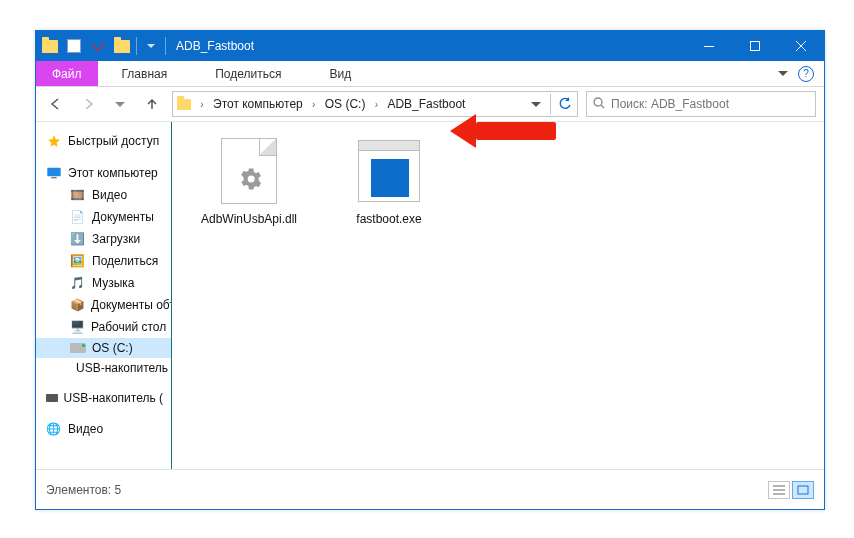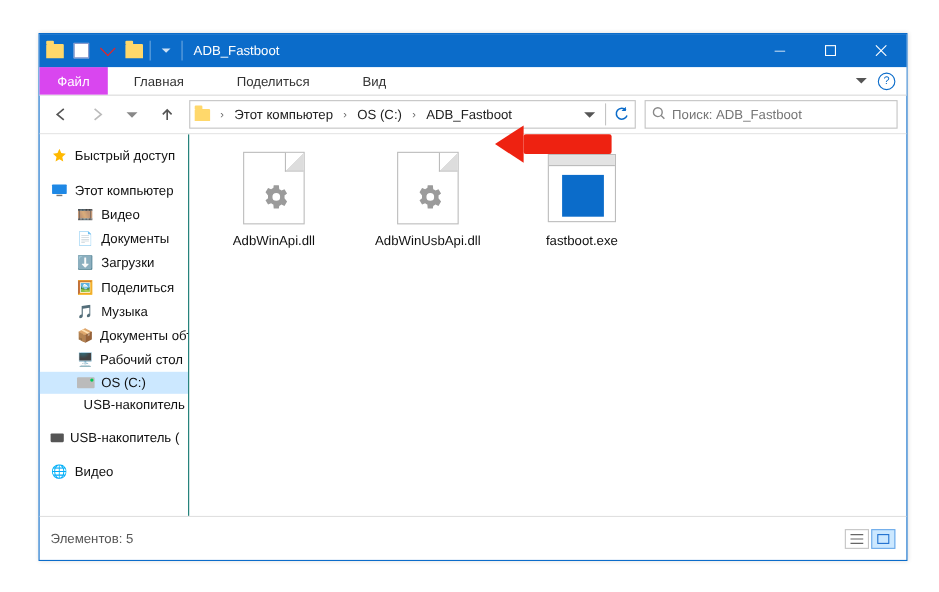--- a/index.html
+++ b/index.html
@@ -261,30 +261,20 @@
 
     <div class="content" id="file-content">
         <div class="file">
           <div class="thumb">
             <div class="dll-thumb">
               <div class="gear"><svg width="28" height="28" viewBox="0 0 24 24" fill="#9b9b9b">
                   <path d="M19.4 13a7.5 7.5 0 000-2l2-1.6-2-3.4-2.4 1a7.4 7.4 0 00-1.7-1L15 3h-4l-.3 2a7.4 7.4 0 00-1.7 1l-2.4-1-2 3.4L6.6 11a7.5 7.5 0 000 2L4.6 14.6l2 3.4 2.4-1a7.4 7.4 0 001.7 1L11 21h4l.3-2a7.4 7.4 0 001.7-1l2.4 1 2-3.4zM13 15a3 3 0 110-6 3 3 0 010 6z"></path>
                 </svg></div>
             </div>
           </div>
-          <div class="label">AdbWinApi.dll</div>
-        </div>
-        <div class="file">
-          <div class="thumb">
-            <div class="dll-thumb">
-              <div class="gear"><svg width="28" height="28" viewBox="0 0 24 24" fill="#9b9b9b">
-                  <path d="M19.4 13a7.5 7.5 0 000-2l2-1.6-2-3.4-2.4 1a7.4 7.4 0 00-1.7-1L15 3h-4l-.3 2a7.4 7.4 0 00-1.7 1l-2.4-1-2 3.4L6.6 11a7.5 7.5 0 000 2L4.6 14.6l2 3.4 2.4-1a7.4 7.4 0 001.7 1L11 21h4l.3-2a7.4 7.4 0 001.7-1l2.4 1 2-3.4zM13 15a3 3 0 110-6 3 3 0 010 6z"></path>
-                </svg></div>
-            </div>
-          </div>
           <div class="label">AdbWinUsbApi.dll</div>
         </div>
         <div class="file">
           <div class="thumb">
             <div class="exe-thumb">
               <div class="bar"></div>
               <div class="square"></div>
             </div>
           </div>
           <div class="label">fastboot.exe</div>

